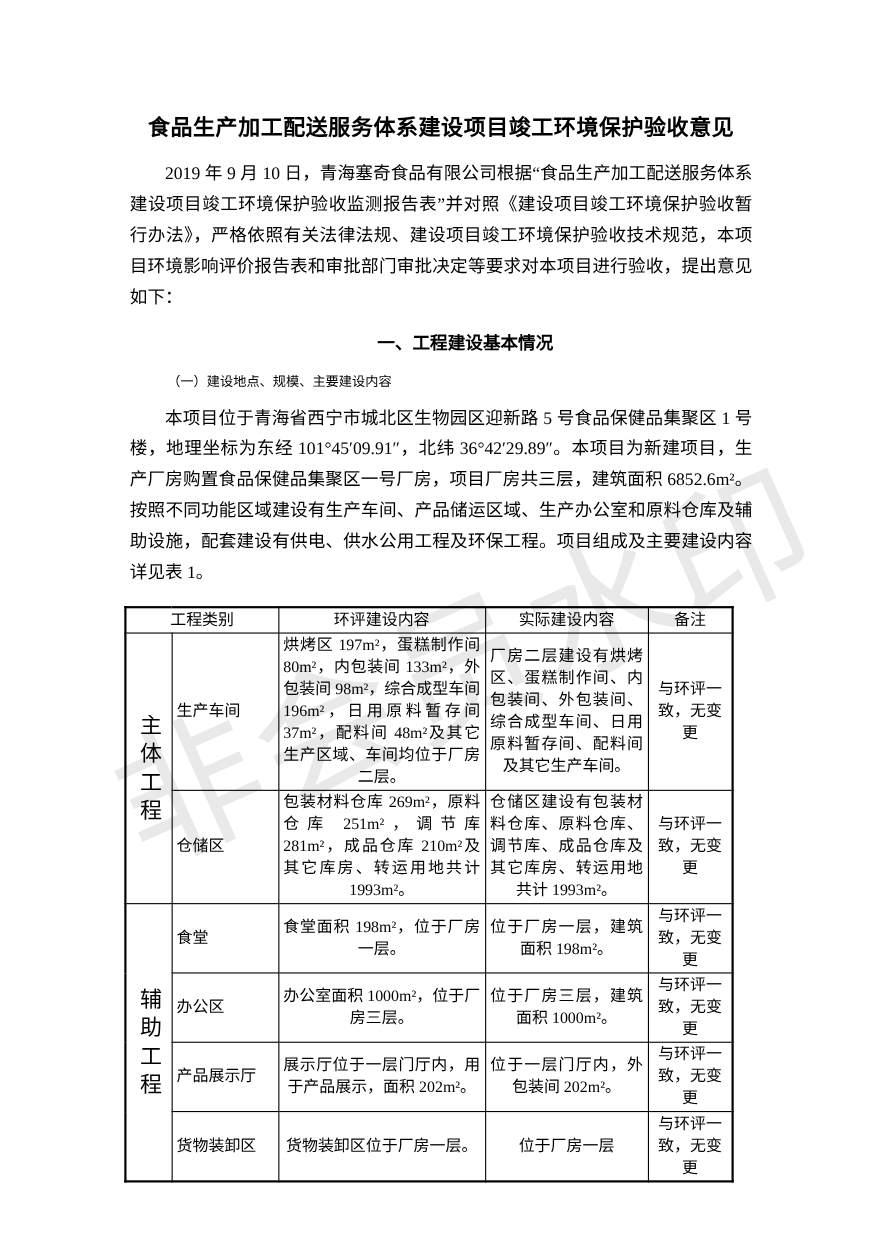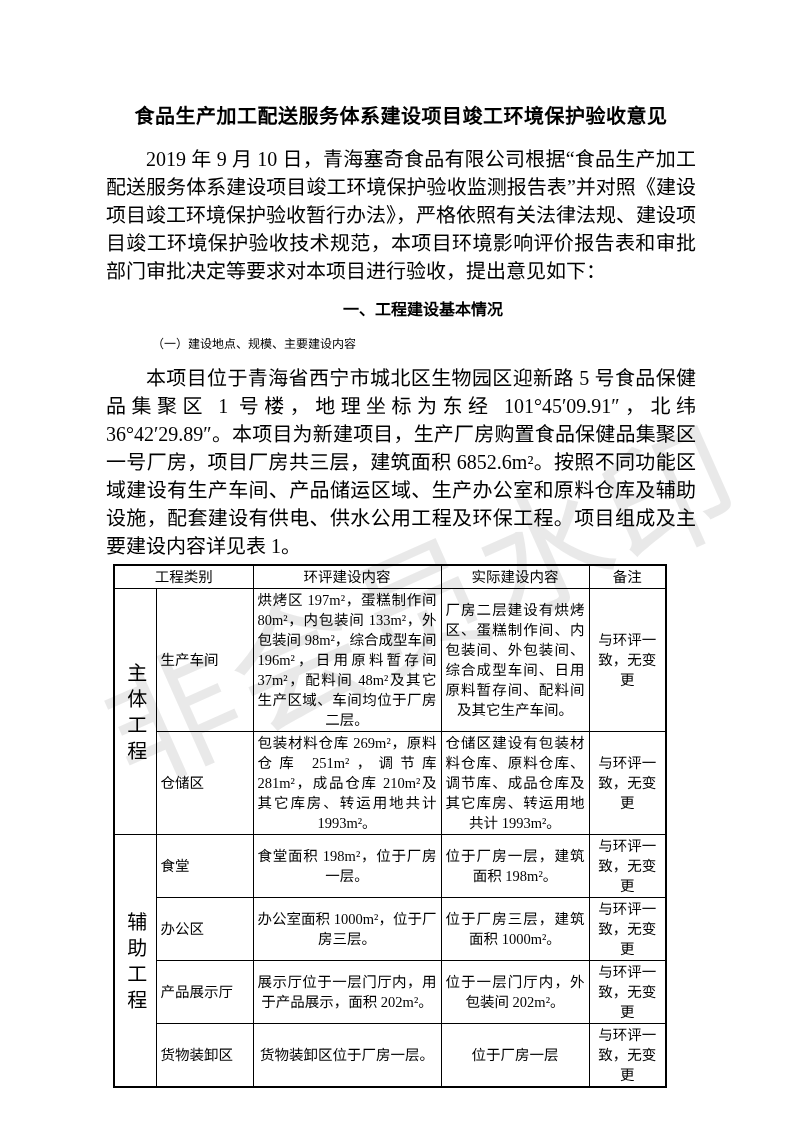--- a/index.html
+++ b/index.html
@@ -30,23 +30,23 @@
   .title {
     margin: 0;
     padding-top: 100px;
     text-align: center;
     font-size: 20px;
     font-weight: 700;
     font-family: "Liberation Sans", sans-serif;
     letter-spacing: 0.5px;
   }
   .para {
-    margin: 4px;
+    margin: 16px;
     margin-top: 16px;
-    font-size: 20px;
+    font-size: 16px;
     line-height: 28px;
     text-align: justify;
     text-indent: 2em;
   }
   .h-section {
     margin: 13px 0 0 44px;
     font-size: 16px;
     font-weight: 700;
     font-family: "Liberation Sans", sans-serif;
     line-height: 24px;

